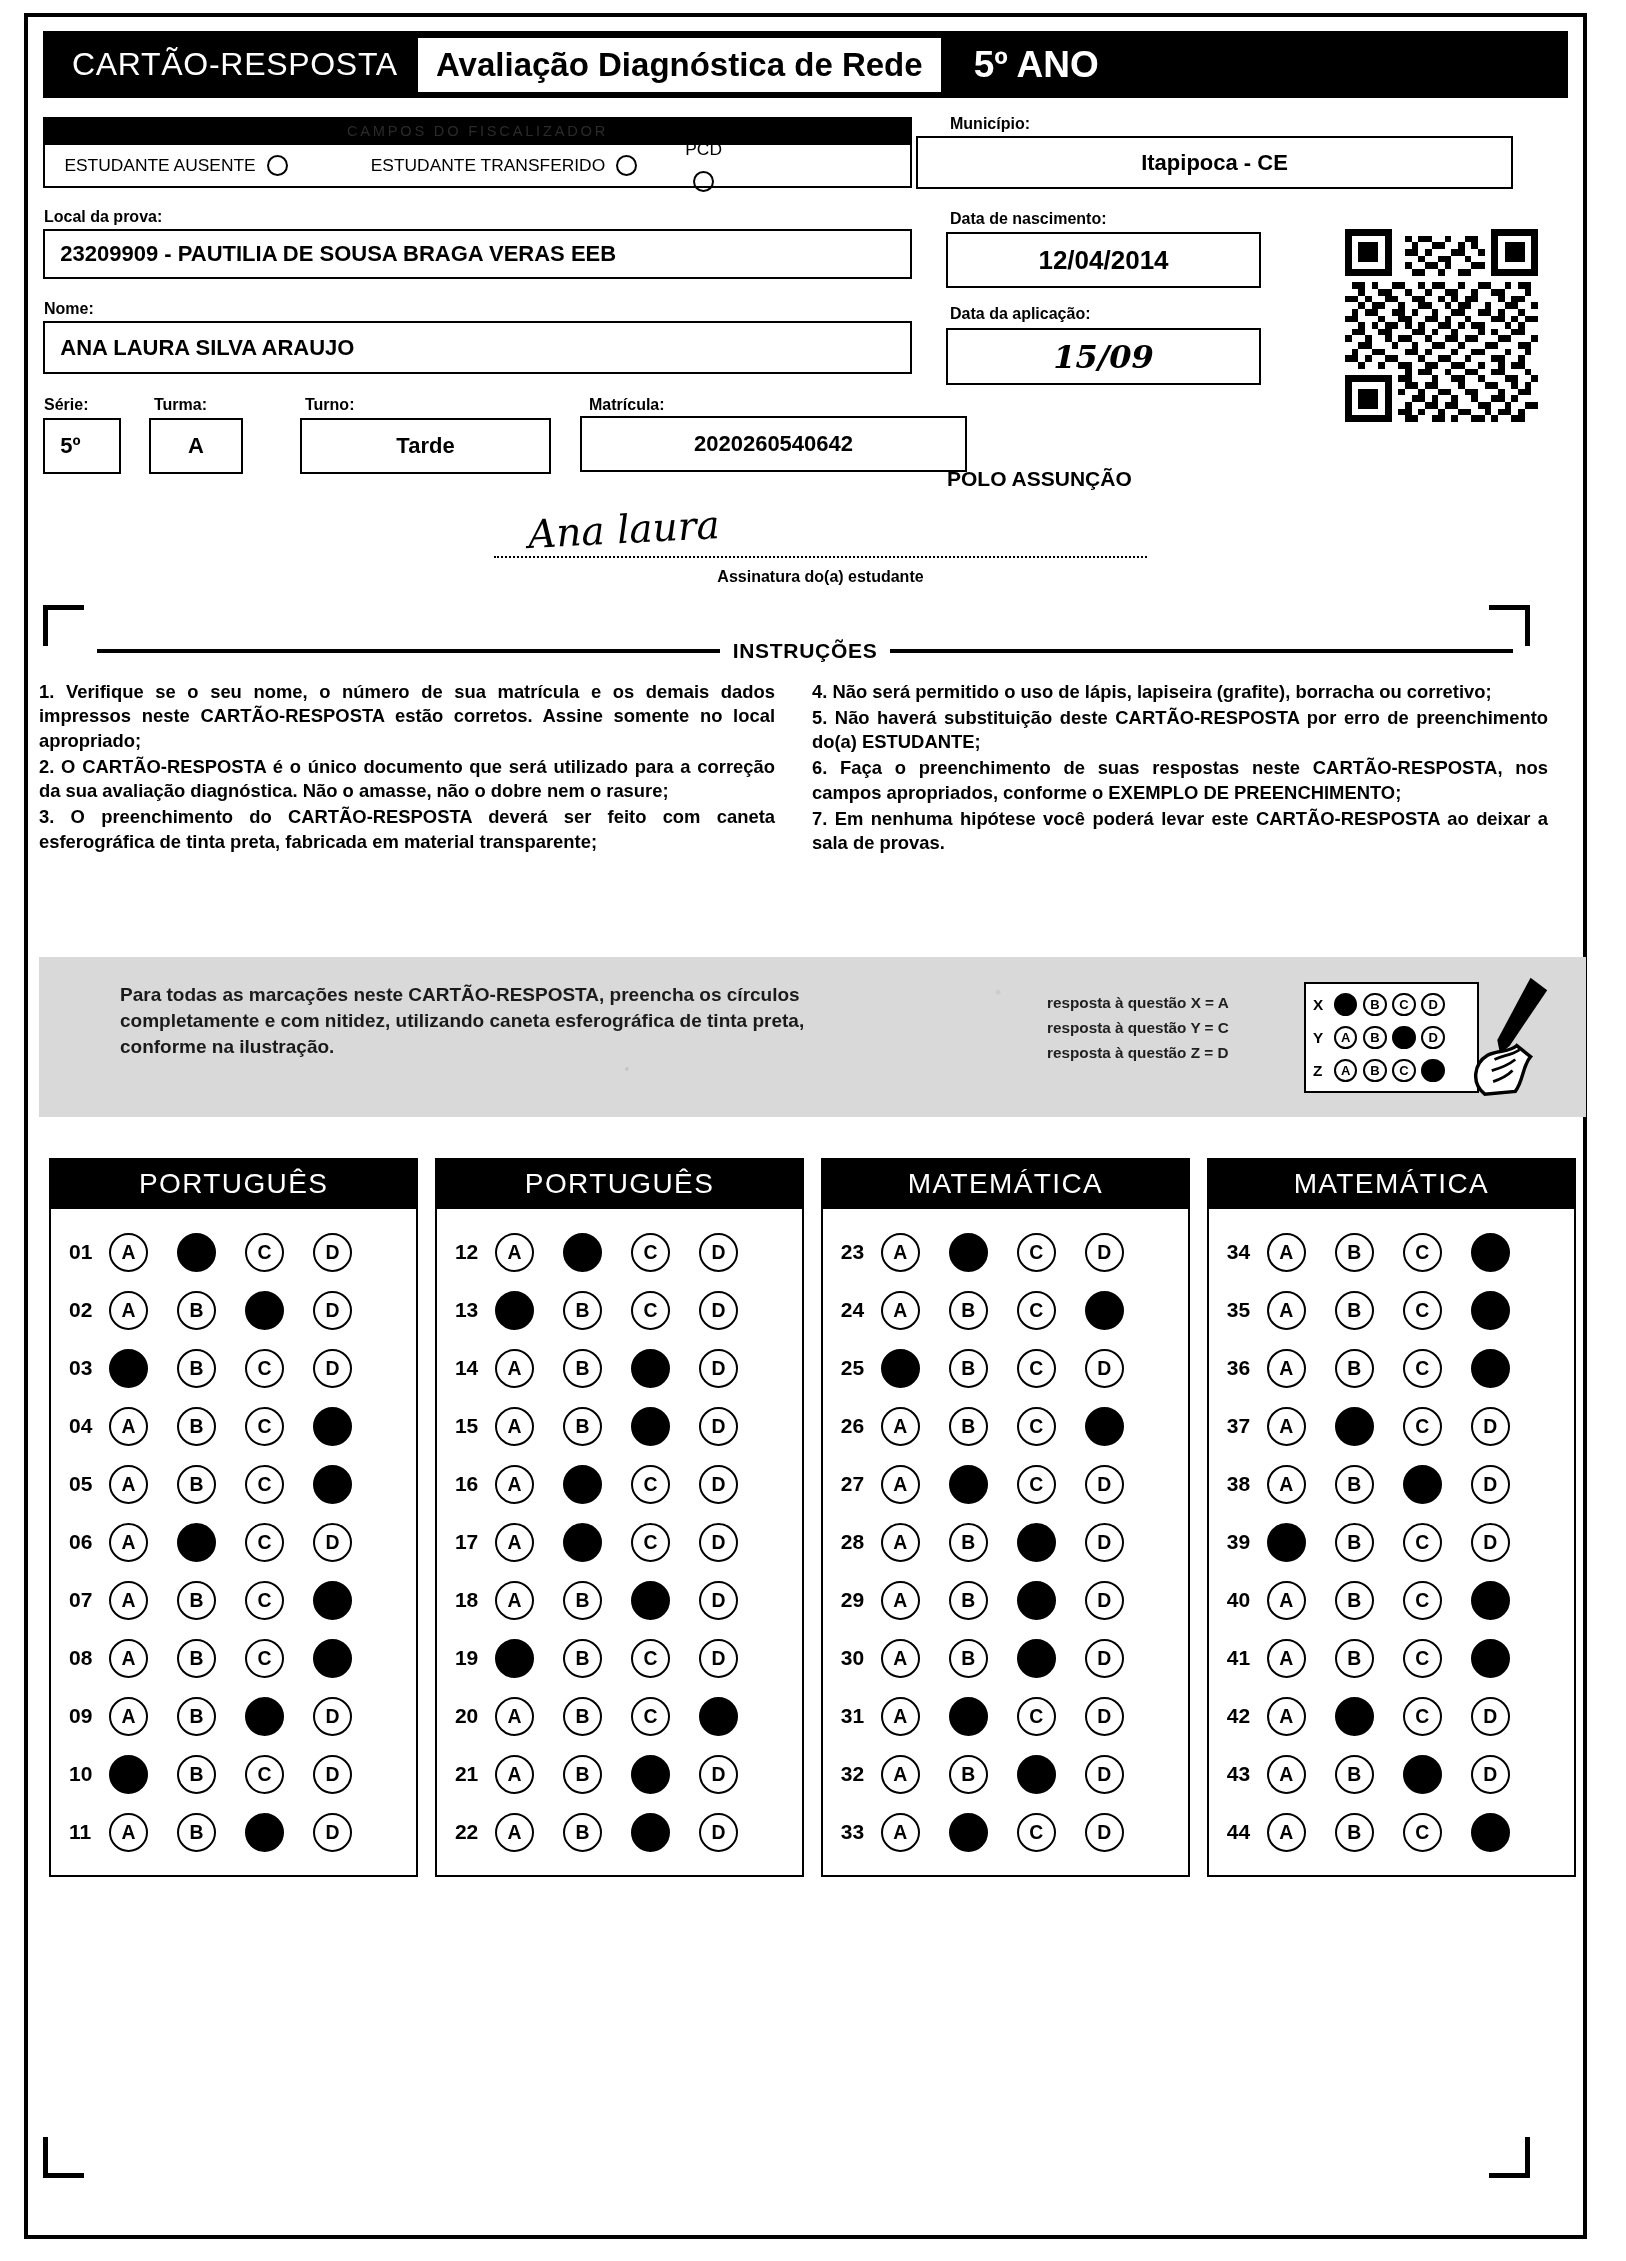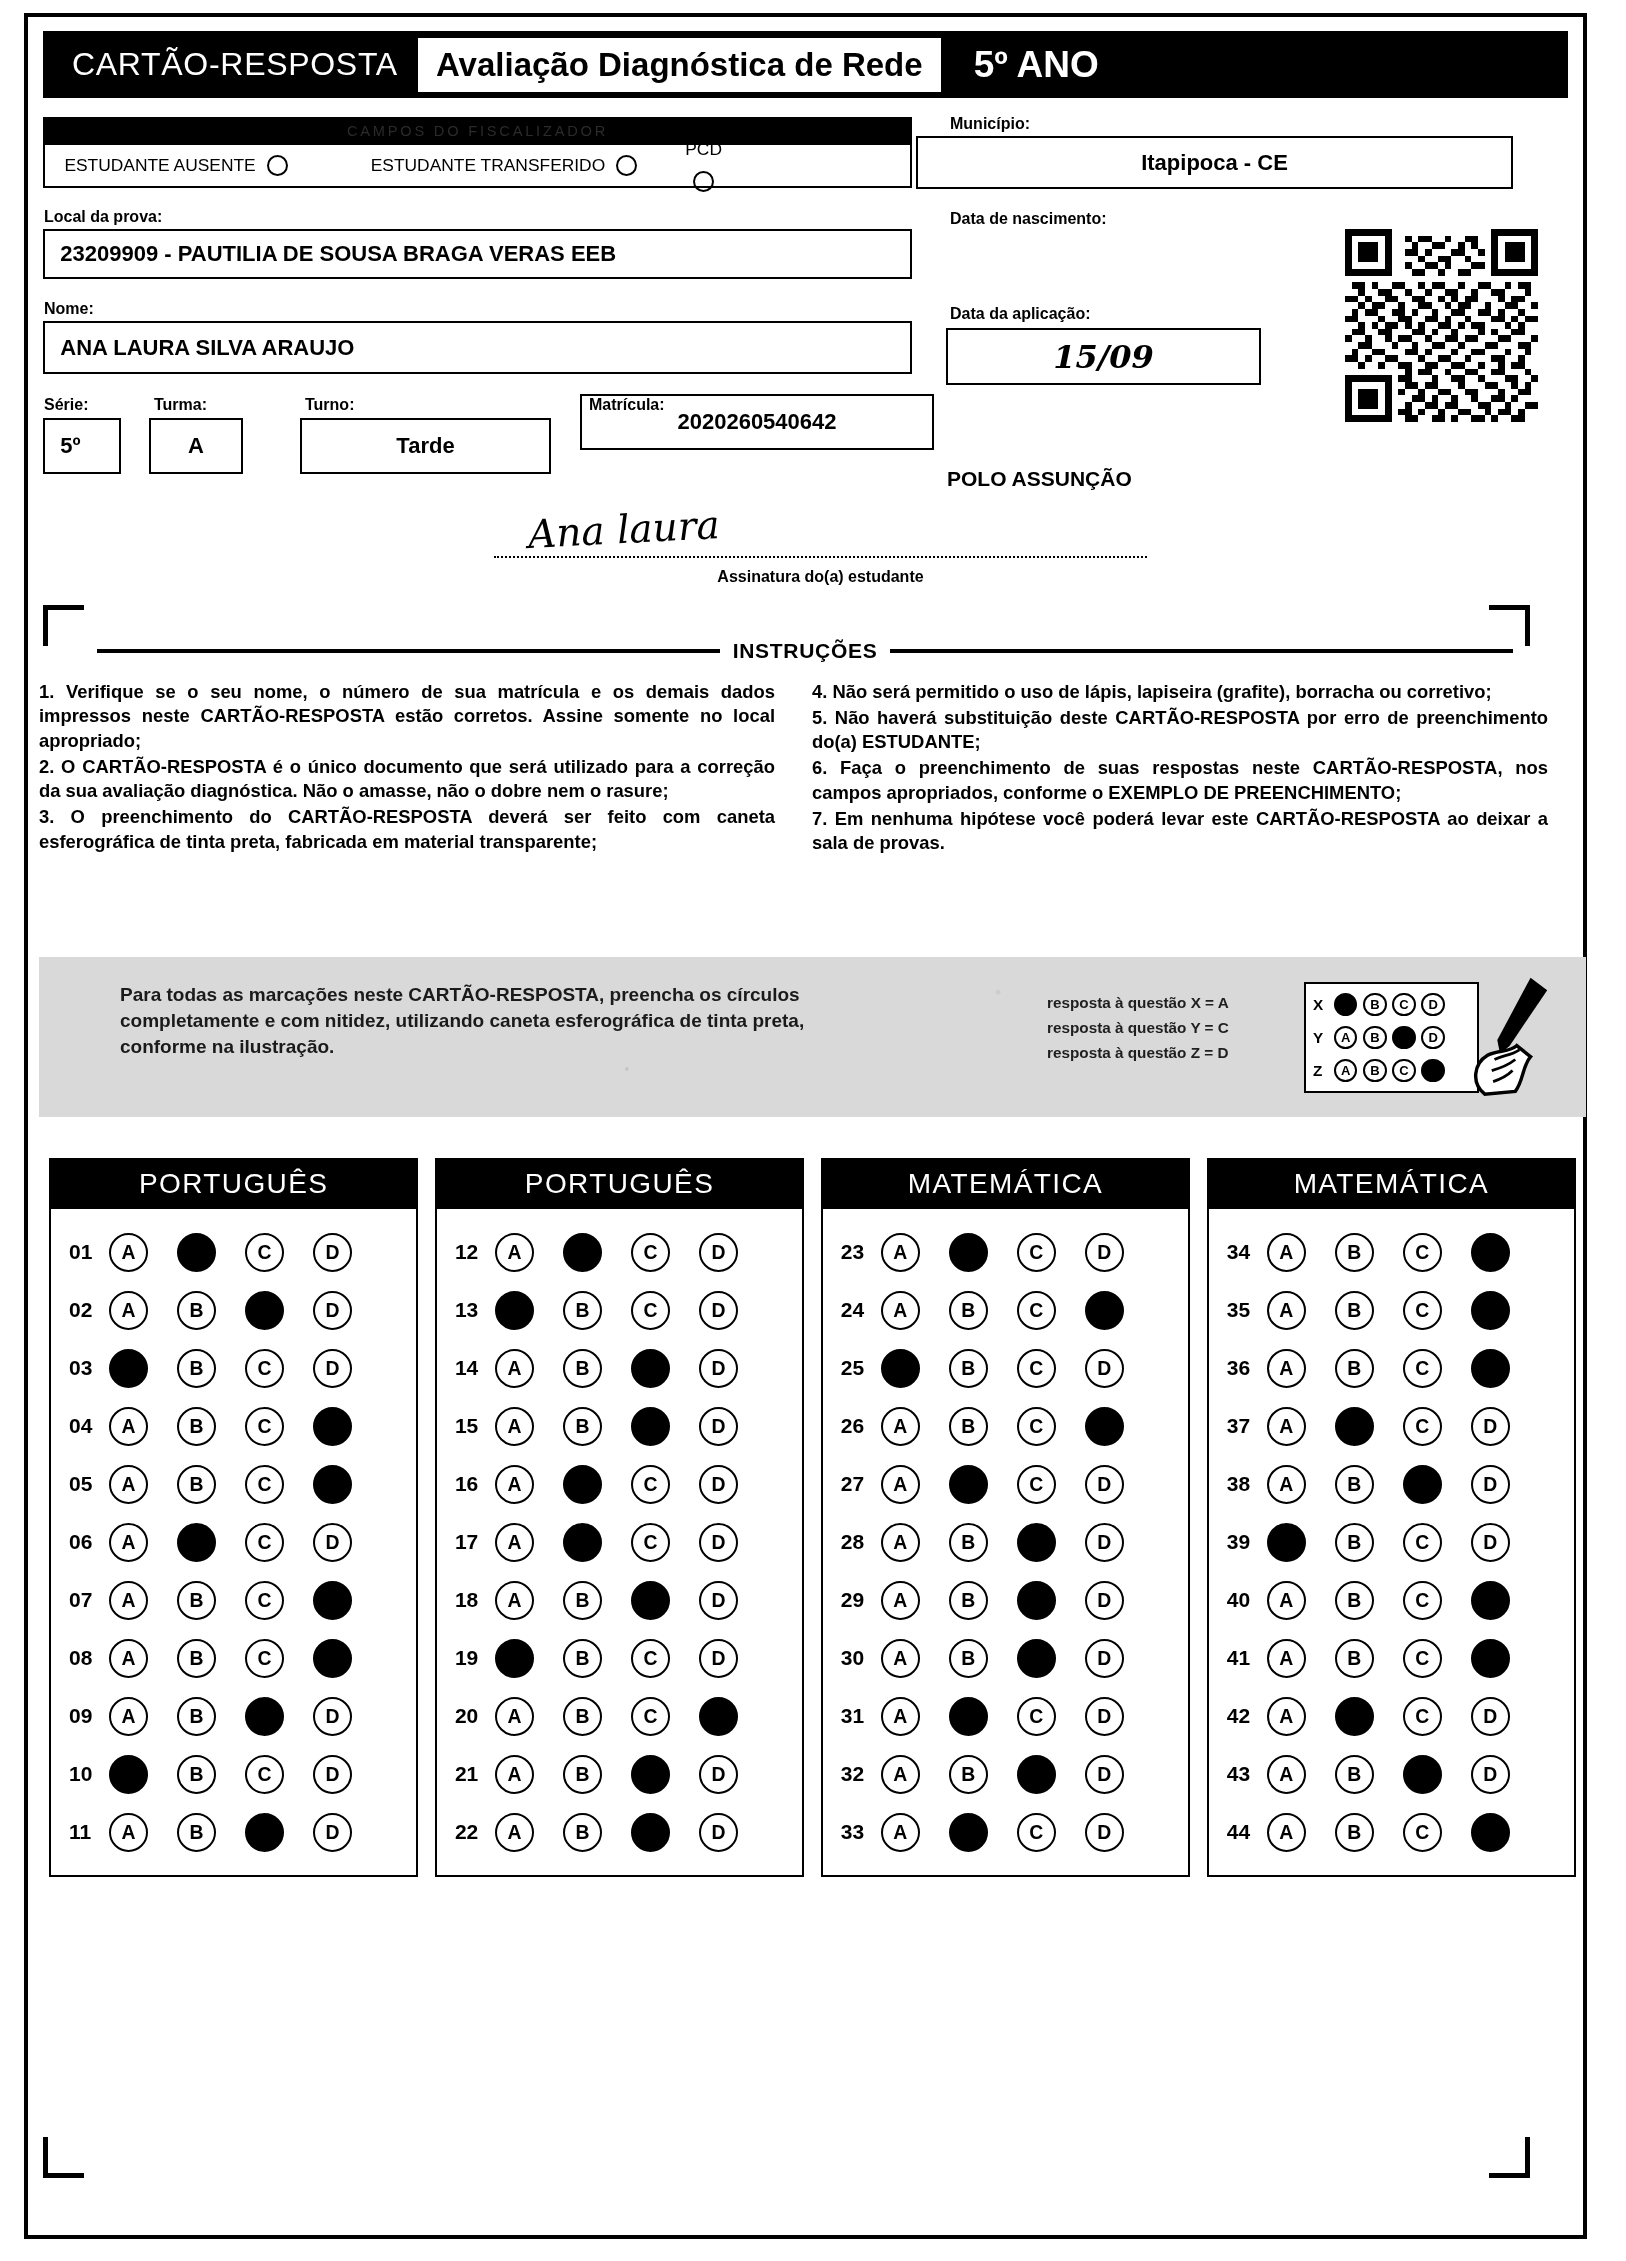--- a/index.html
+++ b/index.html
@@ -371,26 +371,27 @@
   <div class="fld-label" style="left:44px; top:396px;">Série:</div>
   <div class="fld-box" style="left:43px; top:418px; width:78px; height:56px;">5º</div>
 
   <div class="fld-label" style="left:154px; top:396px;">Turma:</div>
   <div class="fld-box" style="left:149px; top:418px; width:94px; height:56px; justify-content:center; padding-left:0;">A</div>
 
   <div class="fld-label" style="left:305px; top:396px;">Turno:</div>
   <div class="fld-box" style="left:300px; top:418px; width:251px; height:56px; justify-content:center; padding-left:0;text-align:center;">Tarde</div>
 
   <div class="fld-label" style="left:589px; top:396px;">Matrícula:</div>
-  <div class="fld-box" style="left:580px; top:394px; width:354px; height:56px; justify-content:center; padding-left:0;">2020260540642</div>
+  <div class="fld-box" style="left:580px; top:416px; width:387px; height:56px; justify-content:center; padding-left:0;">2020260540642</div>
 
   <div class="fld-label" style="left:950px; top:115px;">Município:</div>
   <div class="fld-box" style="left:916px; top:136px; width:597px; height:53px; justify-content:center; padding-left:0;">Itapipoca - CE</div>
 
   <div class="fld-label" style="left:950px; top:210px;">Data de nascimento:</div>
+  <div class="fld-box" style="left:946px; top:232px; width:315px; height:56px; justify-content:center; padding-left:0; font-size:26px;">12/04/2014</div>
 
   <div class="fld-label" style="left:950px; top:305px;">Data da aplicação:</div>
   <div class="fld-box" style="left:946px; top:328px; width:315px; height:57px; justify-content:center; padding-left:0; font-family:'DejaVu Serif', serif; font-style:italic; font-size:32px;">15/09</div>
 
   <svg class="qr" viewBox="0 0 29 29" shape-rendering="crispEdges">
     <rect width="29" height="29" fill="#fff"></rect>
     <g fill="#000">
       <rect x="0" y="0" width="7" height="1"></rect>
         <rect x="0" y="6" width="7" height="1"></rect>
       <rect x="0" y="0" width="1" height="7"></rect>

